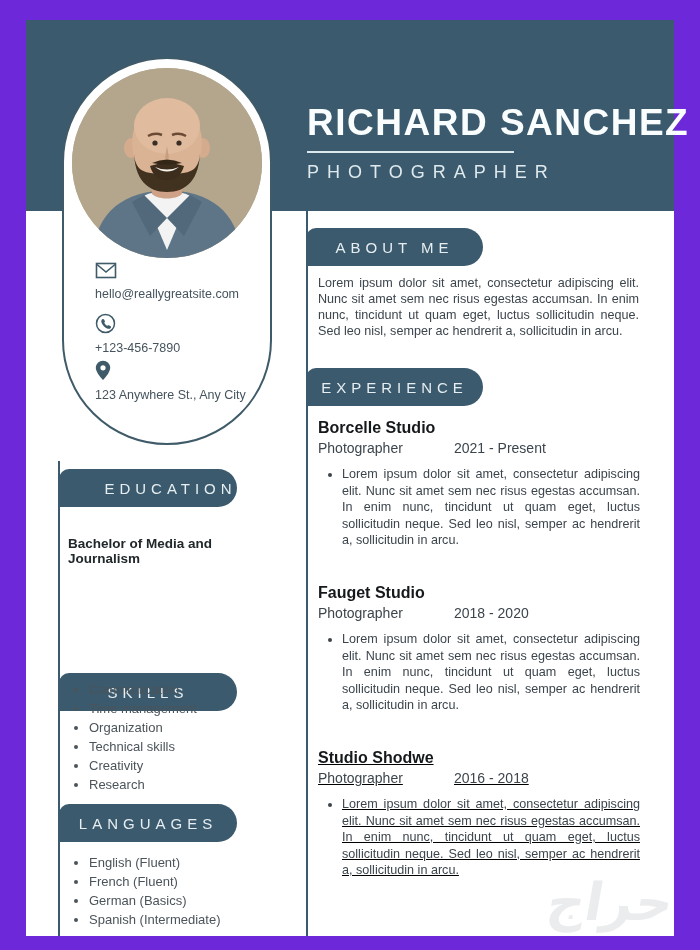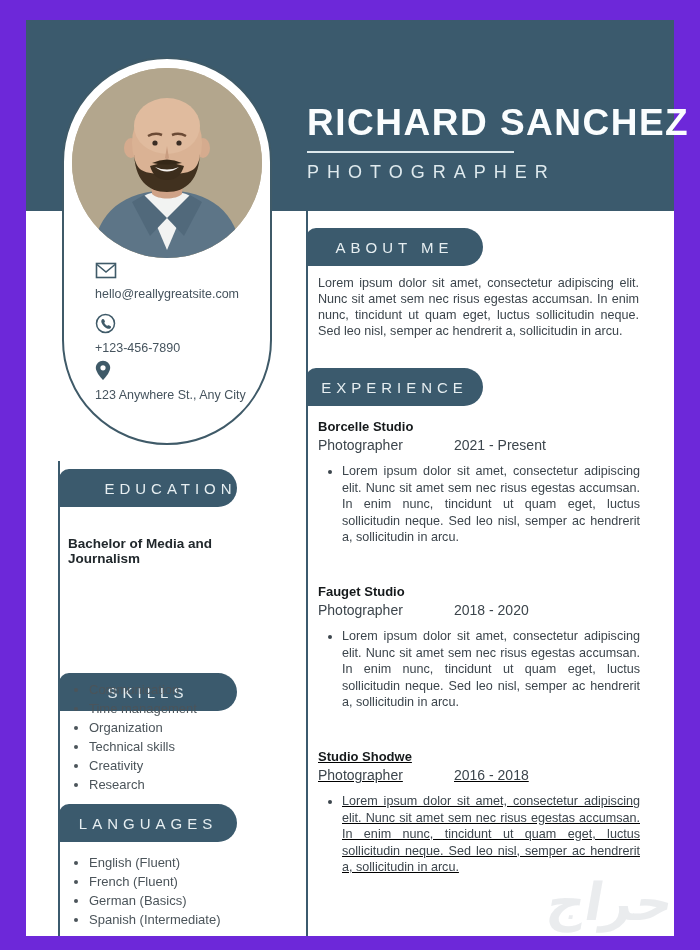--- a/index.html
+++ b/index.html
@@ -49,21 +49,21 @@
 
   
   .col-right{position:absolute;left:280px;top:191px;width:340px;height:725px;}
   .col-right .pill{position:absolute;left:0;width:177px;}
   .pill-about{top:17px;}
   .about-text{position:absolute;left:12px;top:64px;width:321px;font-size:12.6px;line-height:16px;
               color:#3c454c;text-align:justify;}
   .pill-experience{top:157px;}
   .job{position:absolute;left:12px;width:322px;}
   .job1{top:208px;} .job2{top:373px;} .job3{top:538px;text-decoration:underline;}
-  .job-company{font-size:13px;font-weight:bold;color:#15191b;}
+  .job-company{font-size:16px;font-weight:bold;color:#15191b;}
   .job-roleline{display:flex;font-size:14px;color:#3c454c;margin-top:3px;}
   .job-role{width:136px;}
   .job-dates{color:#3c454c;}
   .job-bullets{margin:10px 0 0 0;padding:0 0 0 24px;font-size:12.6px;line-height:16.5px;color:#3c454c;text-align:justify;}
   .job-bullets li{margin:0;}
 
   
   .watermark{position:absolute;left:548px;top:872px;font-family:"DejaVu Sans",sans-serif;font-size:52px;font-weight:bold;
              color:#c9ced4;opacity:0.38;transform:skewX(-10deg);letter-spacing:4px;}
 </style>

